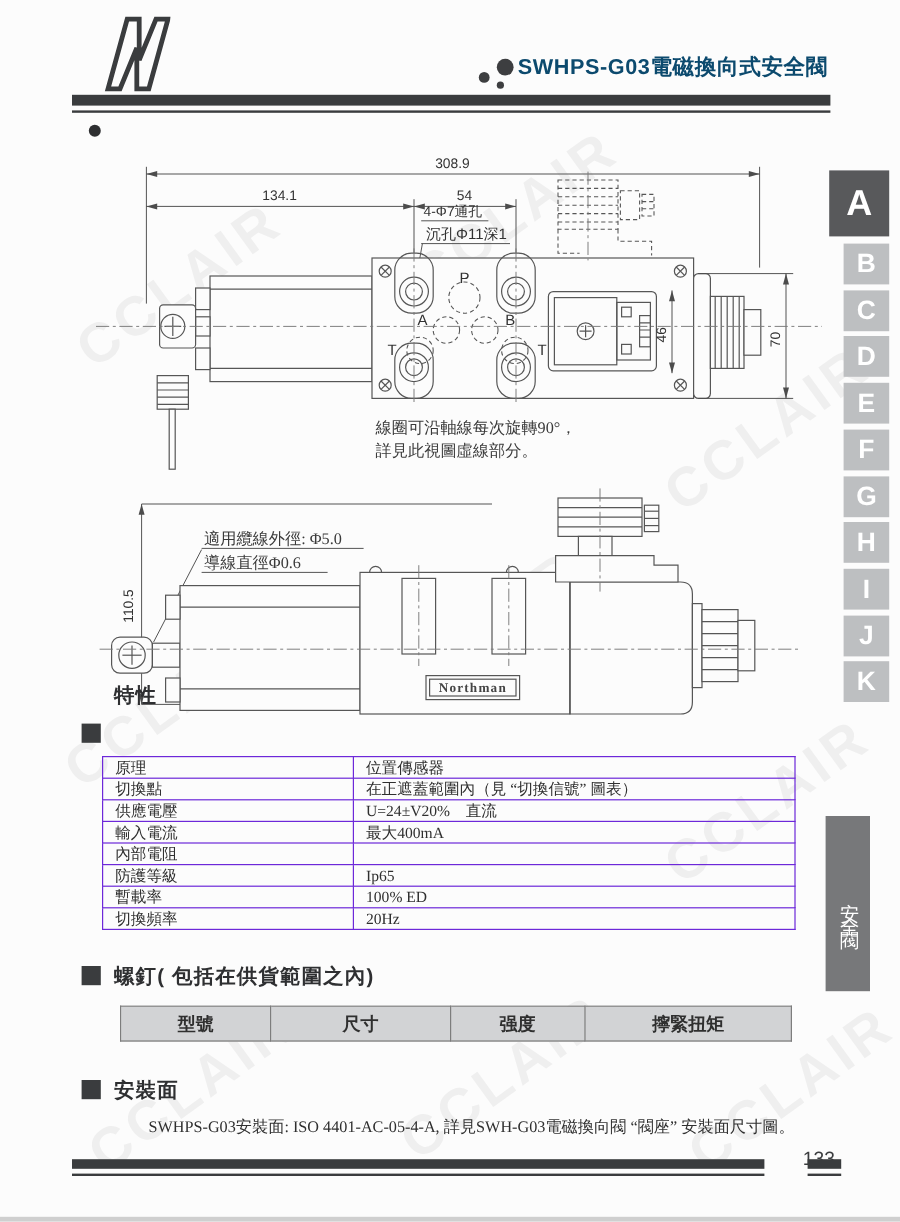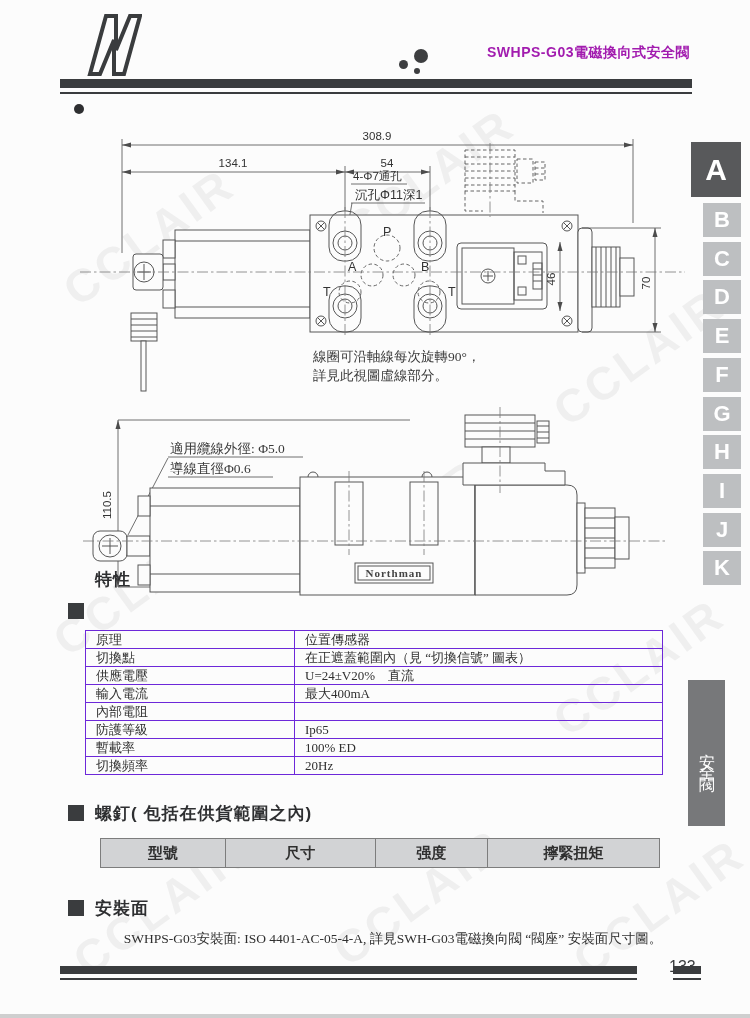--- a/index.html
+++ b/index.html
@@ -11,22 +11,22 @@
   .abs{position:absolute;}
   
   .wm{
     position:absolute;font:bold 46px "Liberation Sans",sans-serif;
     color:#efefef;transform:rotate(-36deg);letter-spacing:4px;
     pointer-events:none;user-select:none;z-index:0;
   }
   .layer{position:absolute;left:0;top:0;z-index:1;}
   
   .hdr-title{
-    position:absolute;top:44px;right:60px;font-size:14px;font-weight:600;
-    color:#a21caf;letter-spacing:0.5px;
+    position:absolute;top:44px;right:60px;font-size:18px;font-weight:600;
+    color:#0c4a6e;letter-spacing:0.5px;
   }
   .hdr-dot{position:absolute;border-radius:50%;background:#3d3e40;}
   .bar-thick{position:absolute;background:#3a3c3e;height:9px;}
   .bar-thin{position:absolute;background:#3a3c3e;height:2px;}
   .model-line{position:absolute;left:93px;top:98px;font-size:17px;font-weight:bold;color:#2e2f31;letter-spacing:0.5px;}
   .model-bullet{position:absolute;left:74px;top:104px;width:10px;height:10px;border-radius:50%;background:#2e2f31;}
   
   .sec-sq{position:absolute;width:16px;height:16px;background:#3a3c3e;}
   .sec-h{position:absolute;font-size:17px;font-weight:bold;color:#2e2f31;letter-spacing:1px;}
   

